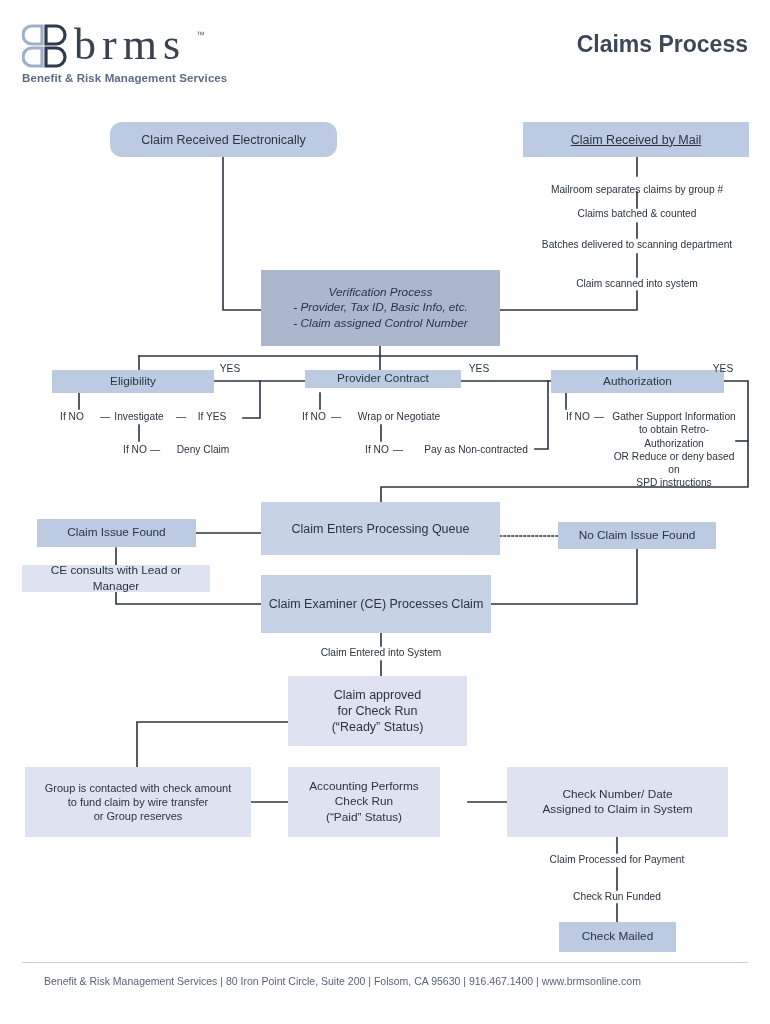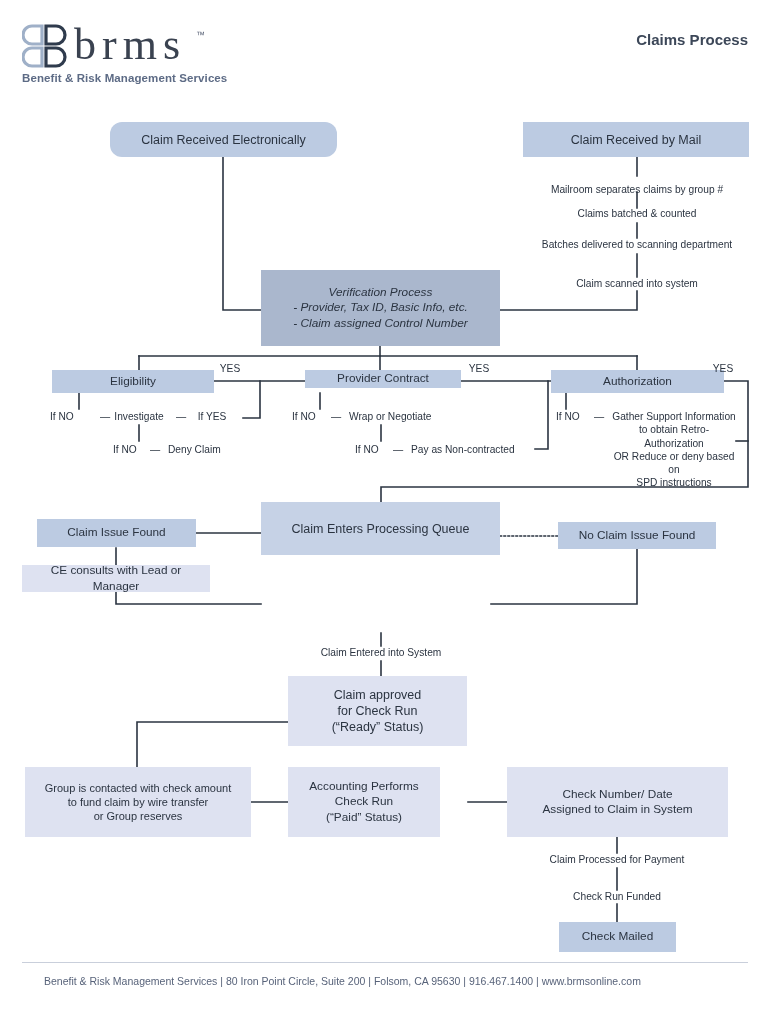--- a/index.html
+++ b/index.html
@@ -32,21 +32,21 @@
     font-family: "Liberation Sans", sans-serif;
     font-size: 9px; color: #5b6478;
   }
   #logo-tagline {
     position: absolute; left: 22px; top: 72px;
     font-size: 11.5px; font-weight: bold; color: #5d6b85; letter-spacing: .1px;
     white-space: nowrap;
   }
   #page-title {
     position: absolute; right: 22px; top: 31px;
-    font-size: 15px; font-weight: bold; color: #3c4758;
+    font-size: 23px; font-weight: bold; color: #3c4758;
     white-space: nowrap;
   }
 
   
   #canvas { position: absolute; left: 0; top: 0; width: 770px; height: 1024px; }
   #wires  { position: absolute; left: 0; top: 0; width: 770px; height: 1024px; }
 
   .node {
     position: absolute;
     display: flex; align-items: center; justify-content: center;
@@ -65,21 +65,21 @@
   .t11 { font-size: 11px; }
 
   .label {
     position: absolute;
     font-size: 10.2px;
     color: #2b3441;
     text-align: center;
     white-space: pre-line;
     line-height: 1.3;
   }
-  .label-l { text-align: left; }
+  .label-l { text-align: center; }
 
   #footer-rule {
     position: absolute; left: 22px; top: 962px; width: 726px; height: 1px;
     background: #c9cfdb;
   }
   #footer-text {
     position: absolute; left: 44px; top: 975px;
     font-size: 10.5px; color: #58637a; white-space: nowrap;
   }
 </style>
@@ -168,21 +168,21 @@
       <path d="M468 802 H507"></path>
 
       <path d="M617 837 V853"></path>
       <path d="M617 868 V890"></path>
       <path d="M617 904 V922"></path>
     </g>
   </svg>
 
   <div class="node fill-mid t13" style="left:110px; top:122px; width:227px; height:35px;border-radius:12px;">Claim Received Electronically</div>
 
-  <div class="node fill-mid t13" style="left:523px; top:122px; width:226px; height:35px;">Claim Received by Mail</div>
+  <div class="node fill-mid t13" style="left:523px; top:122px; width:226px; height:35px;text-decoration:underline;">Claim Received by Mail</div>
 
   <div class="label" style="left:517px; top:183px; width:240px;">Mailroom separates claims by group #</div>
   <div class="label" style="left:517px; top:207px; width:240px;">Claims batched &amp; counted</div>
   <div class="label" style="left:510px; top:238px; width:254px;">Batches delivered to scanning department</div>
   <div class="label" style="left:517px; top:277px; width:240px;">Claim scanned into system</div>
 
   <div class="node fill-dark t12" style="left:261px; top:270px; width:239px; height:76px; flex-direction:column; justify-content:center;font-style:italic;">Verification Process
 - Provider, Tax ID, Basic Info, etc.
 - Claim assigned Control Number</div>
 
@@ -220,20 +220,21 @@
 SPD instructions</div>
 
   <div class="node fill-mid t12" style="left:37px; top:519px; width:159px; height:28px;">Claim Issue Found</div>
 
   <div class="node fill-soft t13" style="left:261px; top:502px; width:239px; height:53px;">Claim Enters Processing Queue</div>
 
   <div class="node fill-mid t12" style="left:558px; top:522px; width:158px; height:27px;">No Claim Issue Found</div>
 
   <div class="node fill-light t12" style="left:22px; top:565px; width:188px; height:27px;">CE consults with Lead or Manager</div>
 
+  <div class="node fill-soft t13" style="left:261px; top:575px; width:230px; height:58px;">Claim Examiner (CE) Processes Claim</div>
 
   <div class="label" style="left:301px; top:646px; width:160px;">Claim Entered into System</div>
 
   <div class="node fill-light t13" style="left:288px; top:676px; width:179px; height:70px; flex-direction:column;">Claim approved
 for Check Run
 (“Ready” Status)</div>
 
   <div class="node fill-light t11" style="left:25px; top:767px; width:226px; height:70px; flex-direction:column;">Group is contacted with check amount
 to fund claim by wire transfer
 or Group reserves</div>

